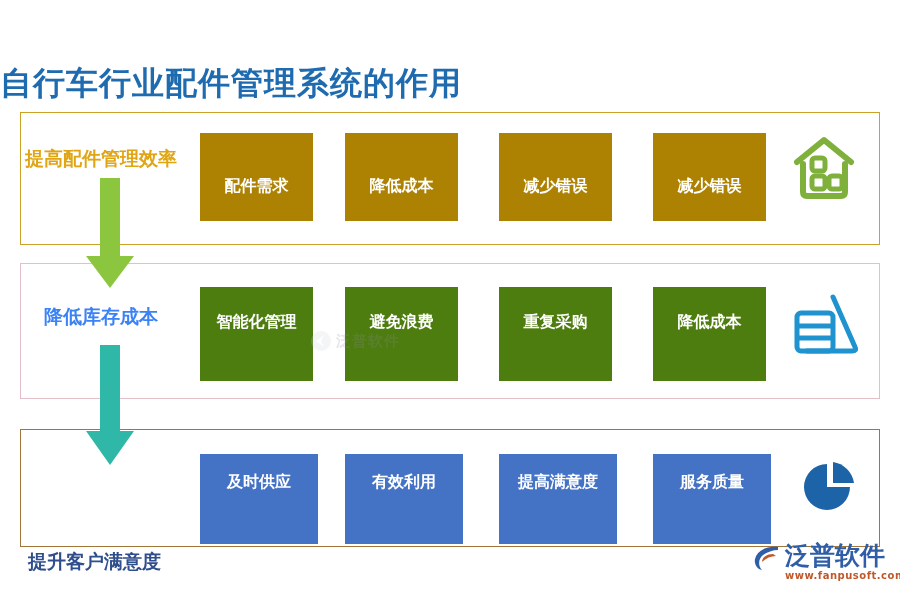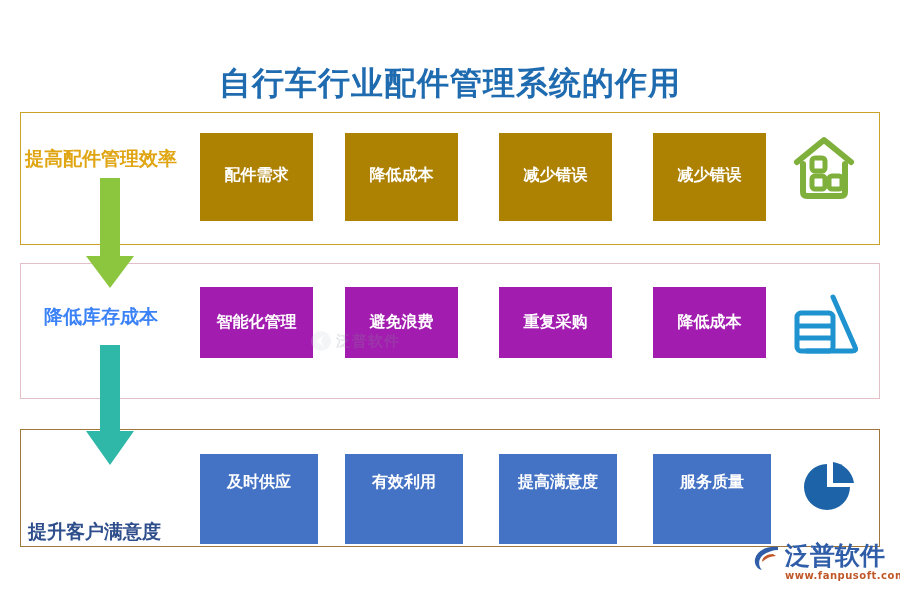--- a/index.html
+++ b/index.html
@@ -19,21 +19,20 @@
     width: 900px;
     height: 600px;
   }
 
   
   .page-title {
     position: absolute;
     left: 0;
     top: 62px;
     width: 900px;
-    text-align: center;
     font-size: 32px;
     font-weight: bold;
     color: #1F6BB0;
     letter-spacing: 1px;
     white-space: nowrap;
   }
 
   
   .row-frame {
     position: absolute;
@@ -49,21 +48,21 @@
   
   .row-label {
     position: absolute;
     font-size: 19px;
     font-weight: bold;
     white-space: nowrap;
     z-index: 6;
   }
   .row-label.l1 { left: 25px;  top: 146px; color: #E0A512; }
   .row-label.l2 { left: 44px;  top: 304px; color: #3b82f6; }
-  .row-label.l3 { left: 28px;  top: 519px; color: #2F4E8C; }
+  .row-label.l3 { left: 28px;  top: 549px; color: #2F4E8C; }
 
   
   .arrow {
     position: absolute;
     z-index: 4;
   }
   .arrow.a1 { left: 84px;  top: 178px; }
   .arrow.a2 { left: 84px;  top: 345px; }
 
   
@@ -75,22 +74,22 @@
     font-weight: bold;
     text-align: center;
     white-space: nowrap;
     z-index: 5;
   }
   .card .card-text {
     display: block;
     width: 100%;
   }
   .row1-card { background: #AD8102; width: 113px; height: 88px; top: 133px; }
-  .row1-card .card-text { padding-top: 32px; }
-  .row2-card { background: #a21caf; width: 113px; height: 71px; top: 287px; }
+  .row1-card .card-text { padding-top: 43px; }
+  .row2-card { background: #4d7c0f; width: 113px; height: 94px; top: 287px; }
   .row2-card .card-text { padding-top: 25px; }
   .row3-card { background: #4472C4; width: 118px; height: 90px; top: 454px; }
   .row3-card .card-text { padding-top: 18px; }
 
   .c1 { left: 200px; }
   .c2 { left: 345px; }
   .c3 { left: 499px; }
   .c4 { left: 653px; }
 
   

